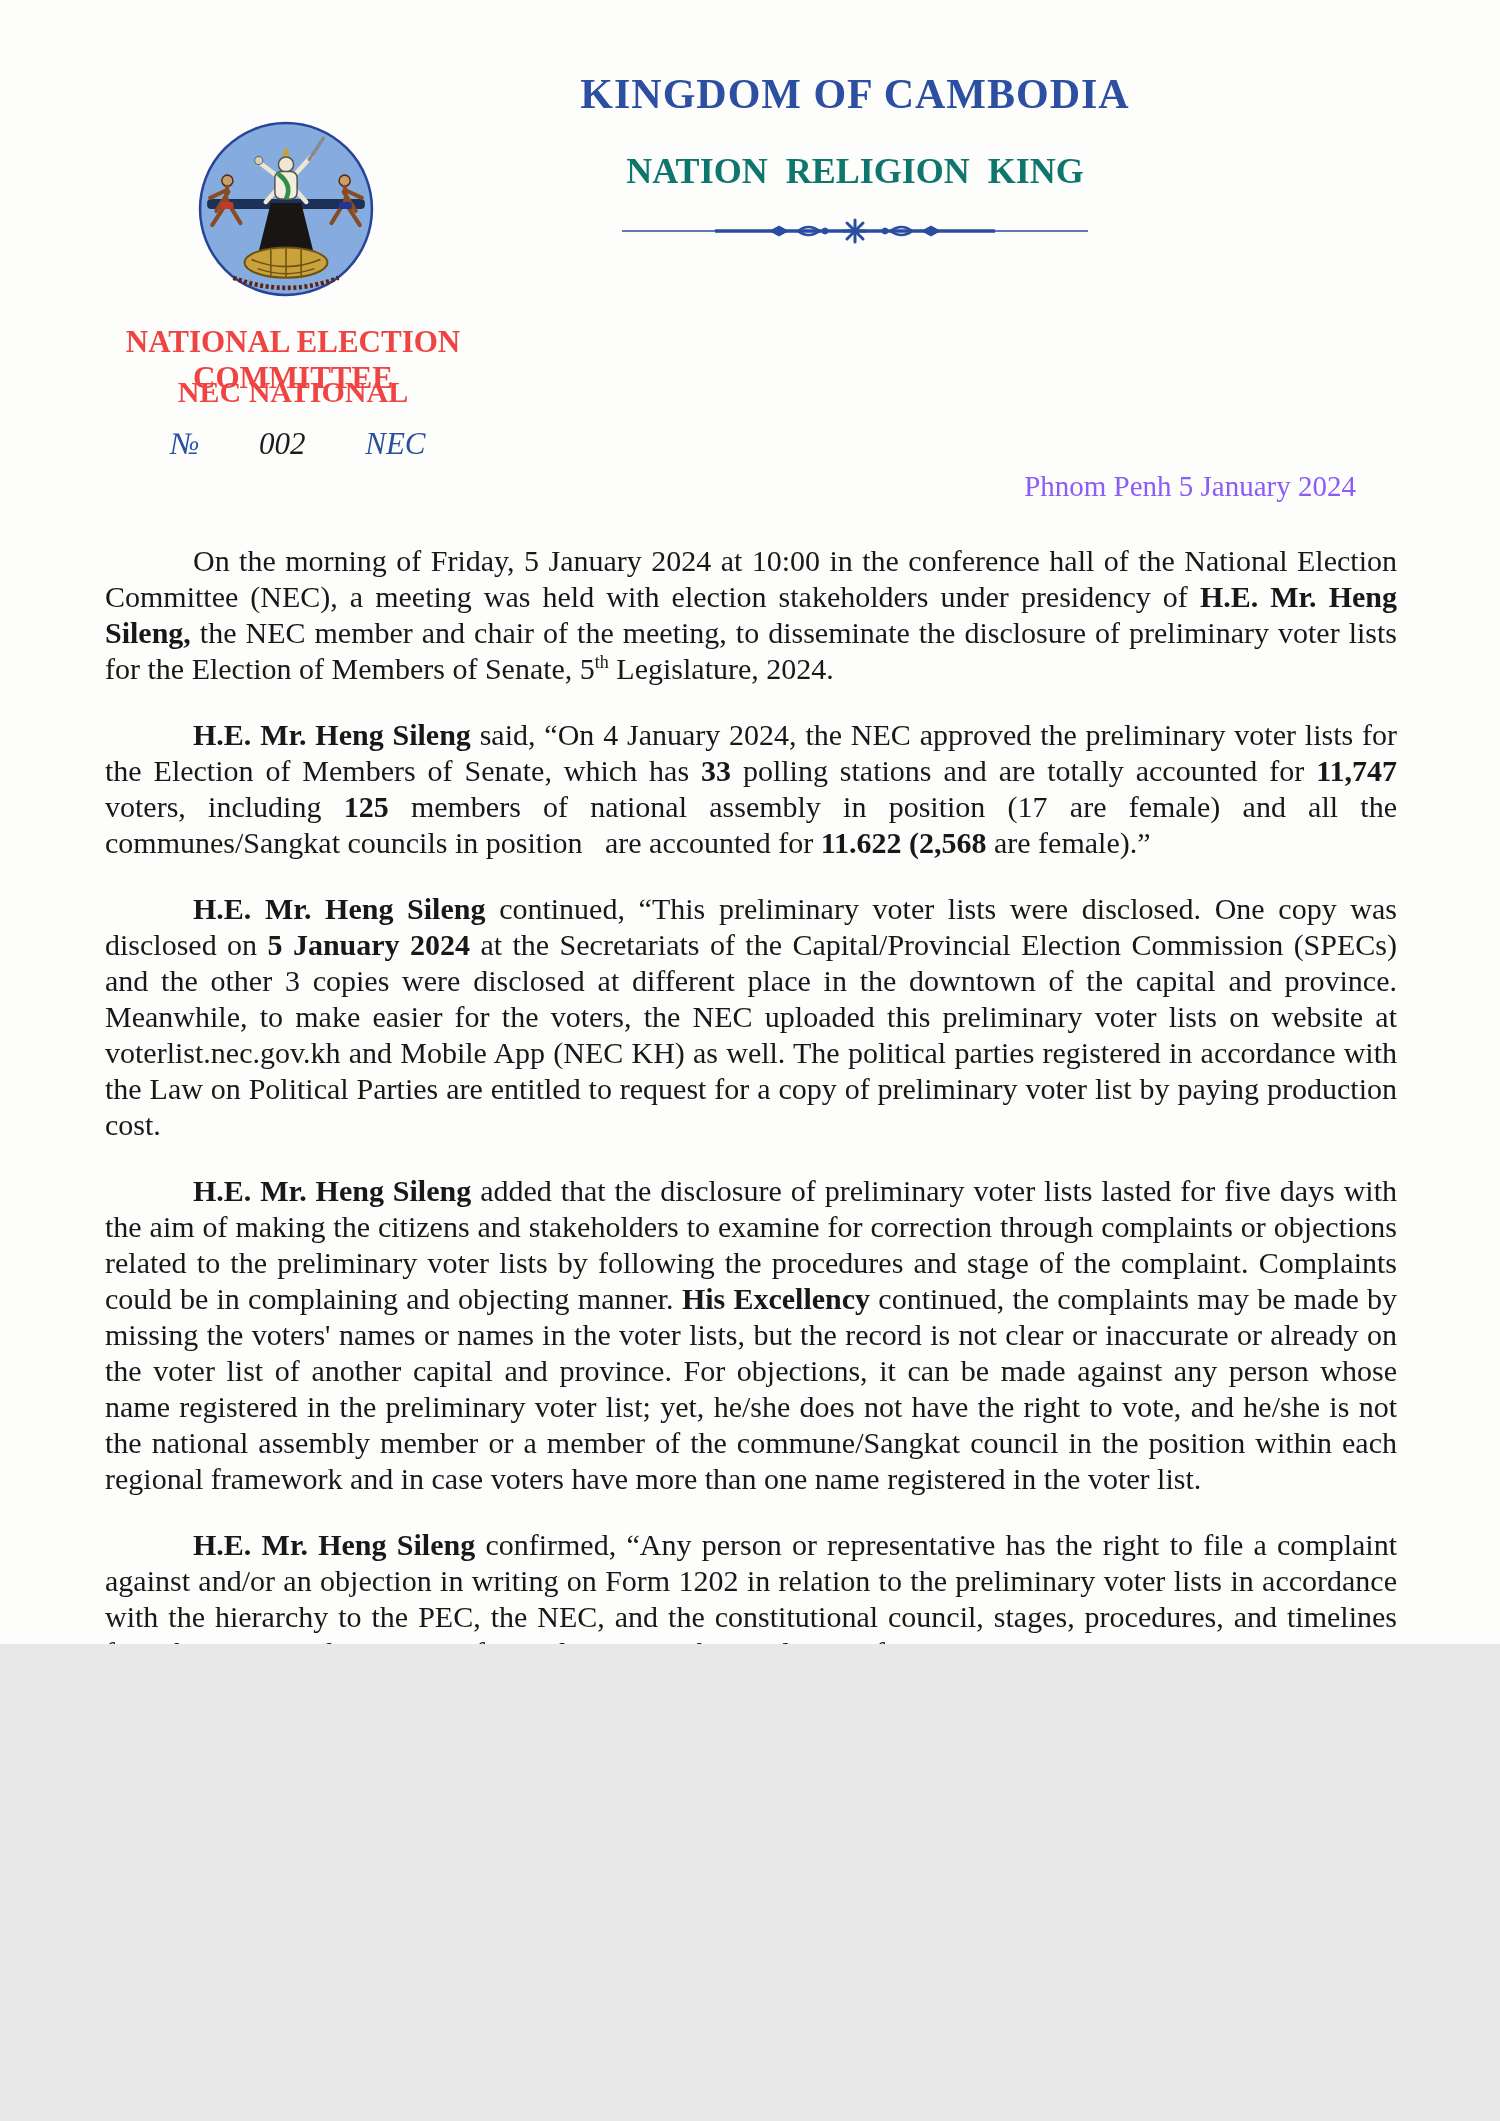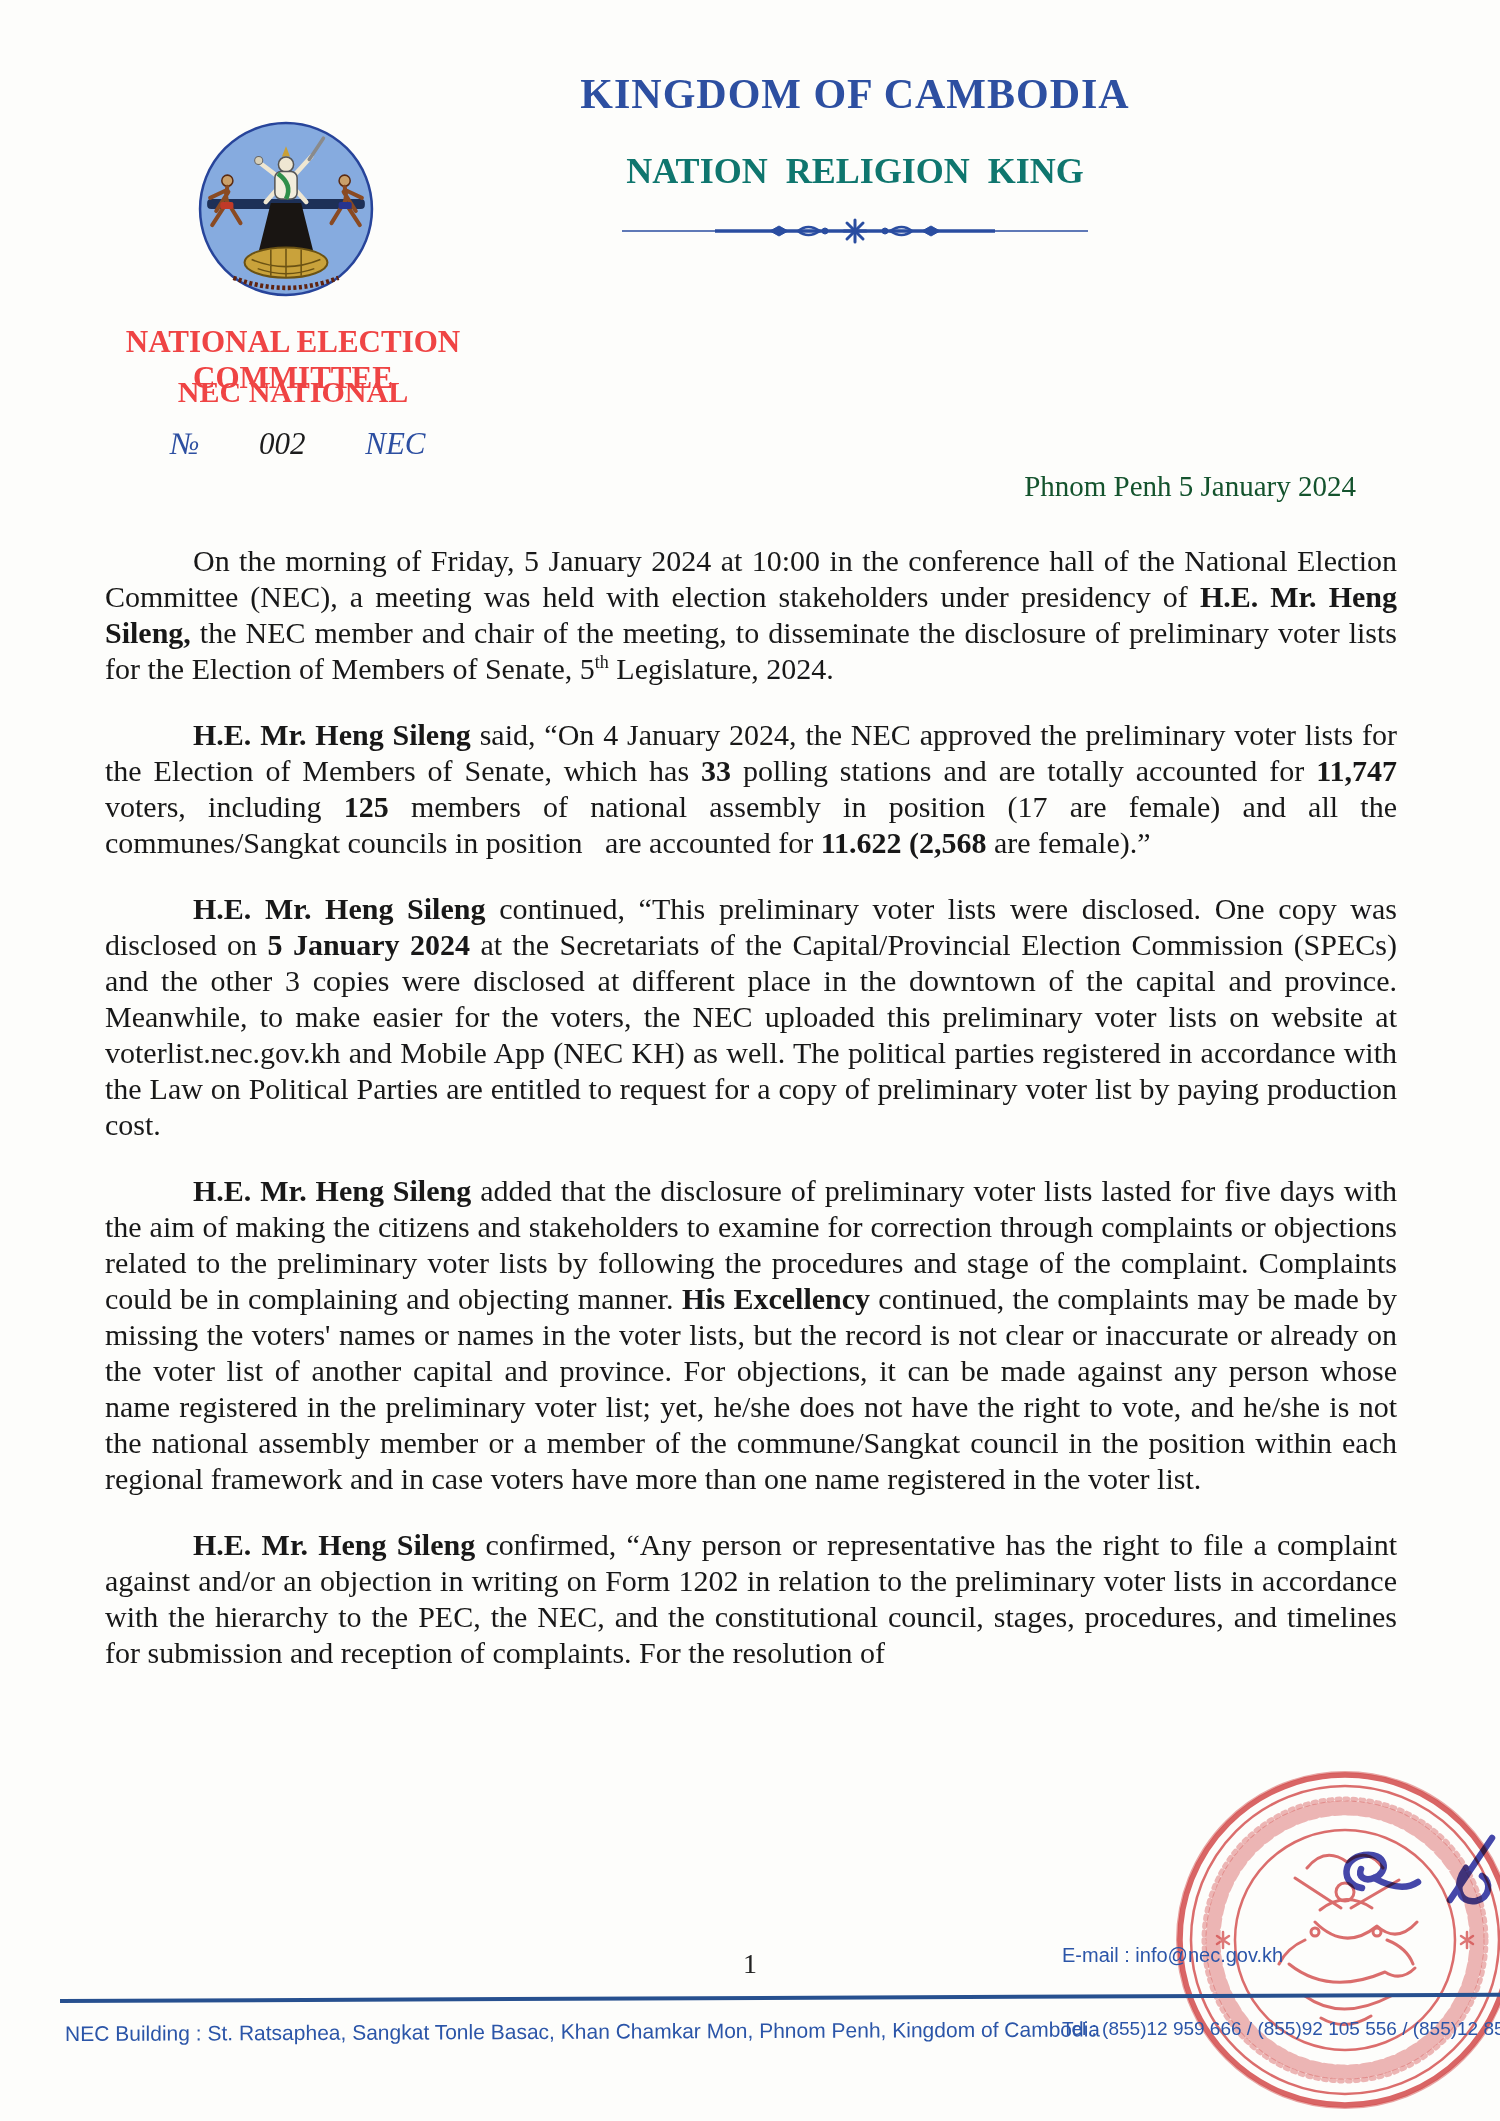--- a/index.html
+++ b/index.html
@@ -1,34 +1,34 @@
 <!DOCTYPE html>
 <html><head>
 <meta charset="utf-8">
 <style>
   html,body { margin:0; padding:0; background:#e8e8e8; }
   .page {
-    position:relative; width:1500px; height:2121px; margin:0 auto;
+    position:relative; width:1500px; height:1644px; margin:0 auto;
     background:#fdfdfb; overflow:hidden;
     font-family:"Liberation Serif","DejaVu Serif",serif; color:#181818;
   }
   
   .head-col { position:absolute; left:210px; width:1290px; text-align:center; }
   .kingdom { top:70px; font-size:42px; font-weight:bold; color:#2d4fa1; letter-spacing:1px; }
   .motto   { top:150px; font-size:36px; font-weight:bold; color:#0f766e; }
   .divider-wrap { position:absolute; left:620px; top:216px; width:470px; height:30px; }
   .emblem-wrap { position:absolute; left:195px; top:118px; width:182px; height:182px; }
   .org-col { position:absolute; left:38px; width:510px; text-align:center; color:#ef4444; font-weight:bold; }
   .committee { top:324px; font-size:31px; }
   .spokesman { top:375px; font-size:30px; }
   .numline { position:absolute; left:38px; top:426px; width:510px; font-size:31px; color:#2d4fa1; text-align:left;font-style:italic; }
   .numline .no-label  { margin-left:132px; }
   .numline .no-value  { margin-left:52px; color:#1c1c1c; }
   .numline .no-suffix { margin-left:52px; }
-  .dateline { position:absolute; top:470px; right:144px; font-size:29px; color:#14532d; }
+  .dateline { position:absolute; top:470px; right:144px; font-size:29px; color:#8b5cf6; }
   
   .content { position:absolute; left:105px; top:543px; width:1292px; }
   .heading { text-align:center; font-weight:bold; font-size:32px; line-height:44px; margin:0 0 44px 0; }
   .heading div { margin:0; }
   .content sup { font-size:0.6em; vertical-align:super; line-height:0; }
   .para {
     font-size:30px; line-height:36px; text-align:justify;
     text-indent:88px; margin:0 0 30px 0;
   }
   .para b { font-weight:bold; }

